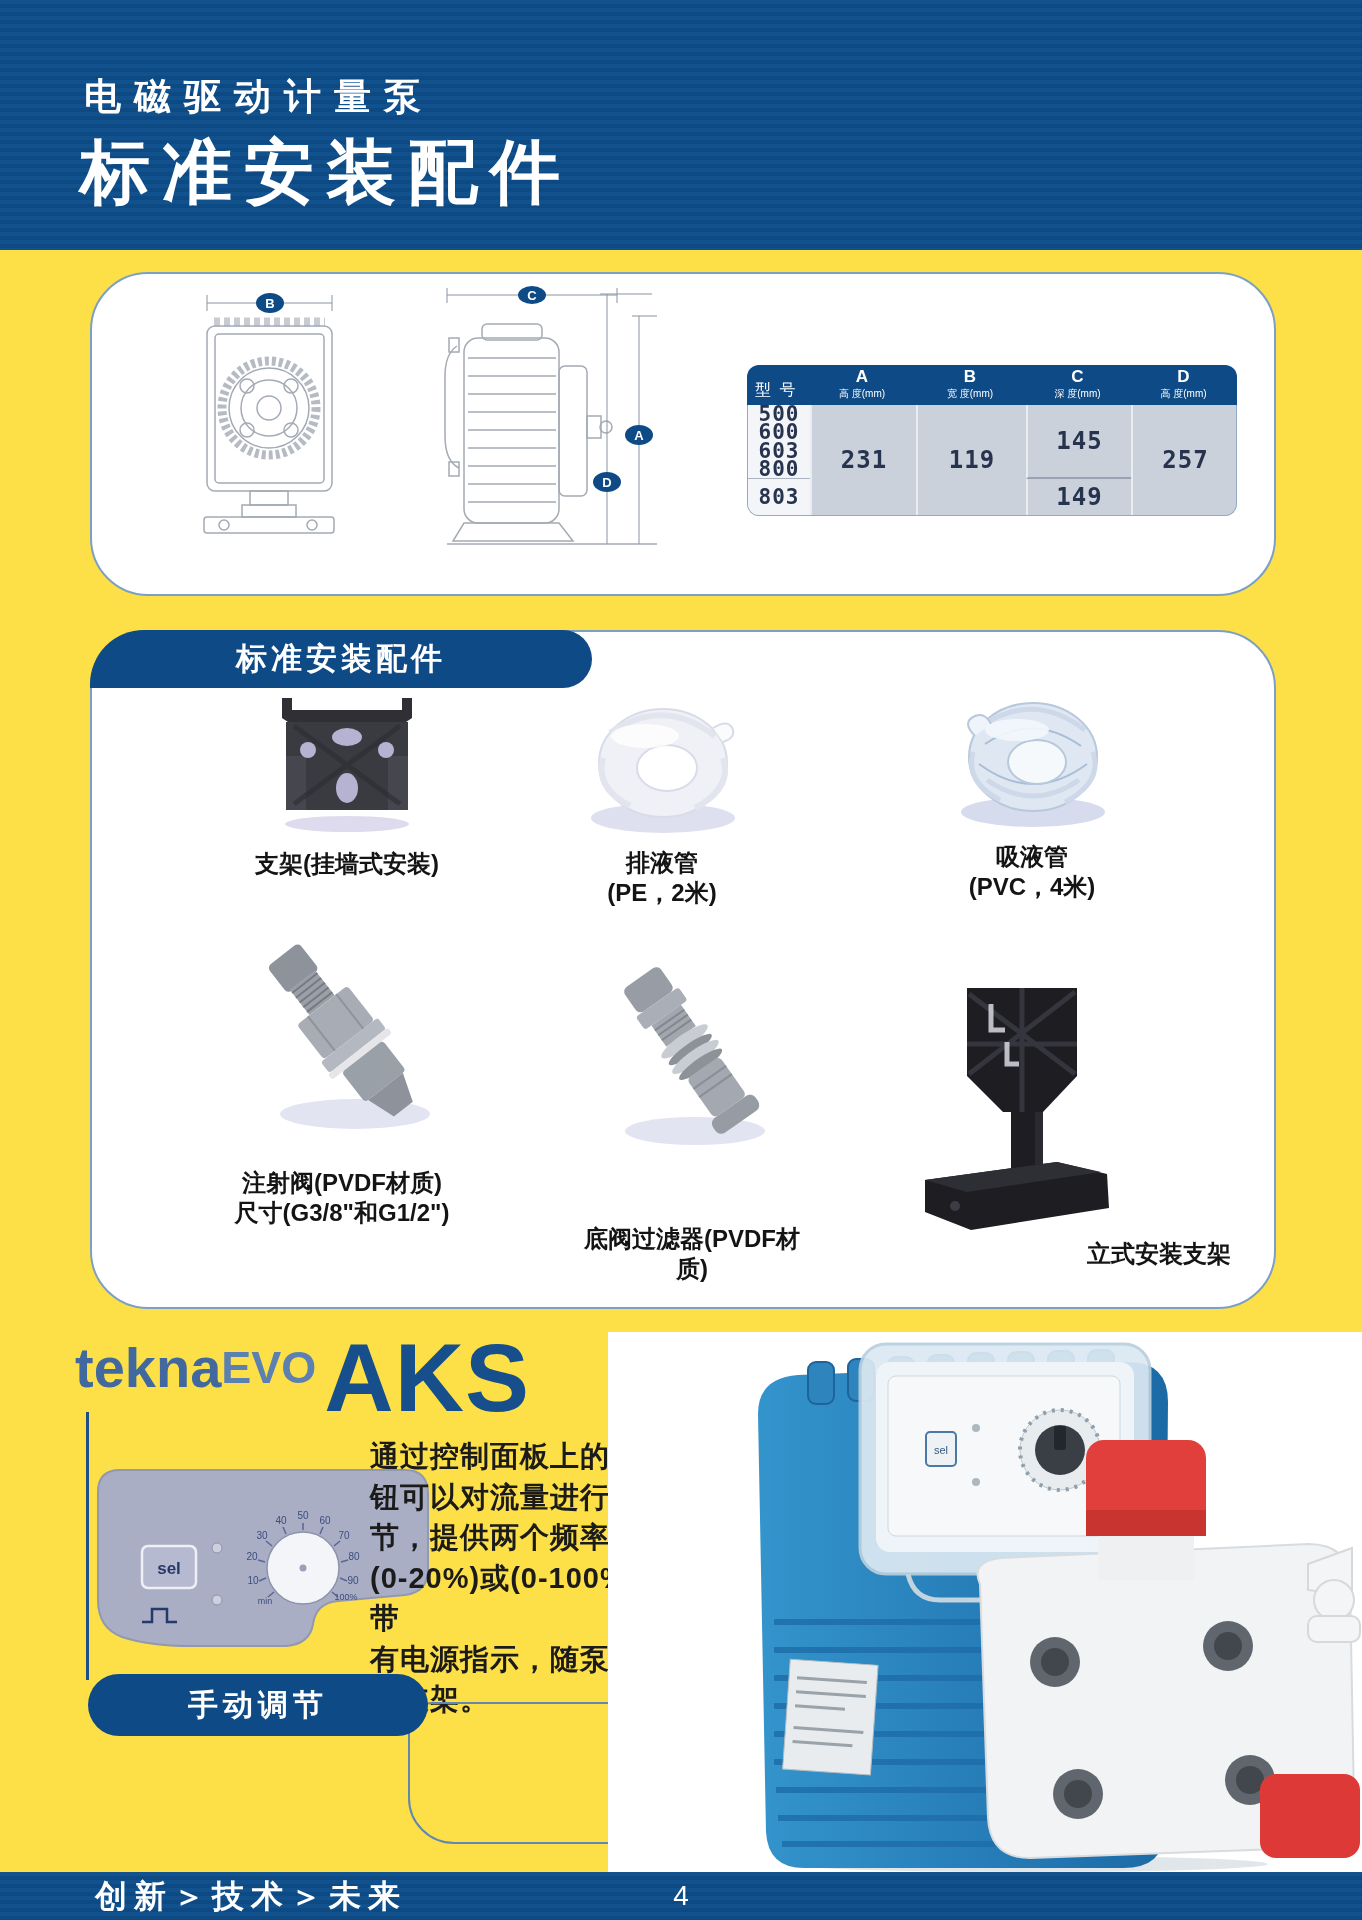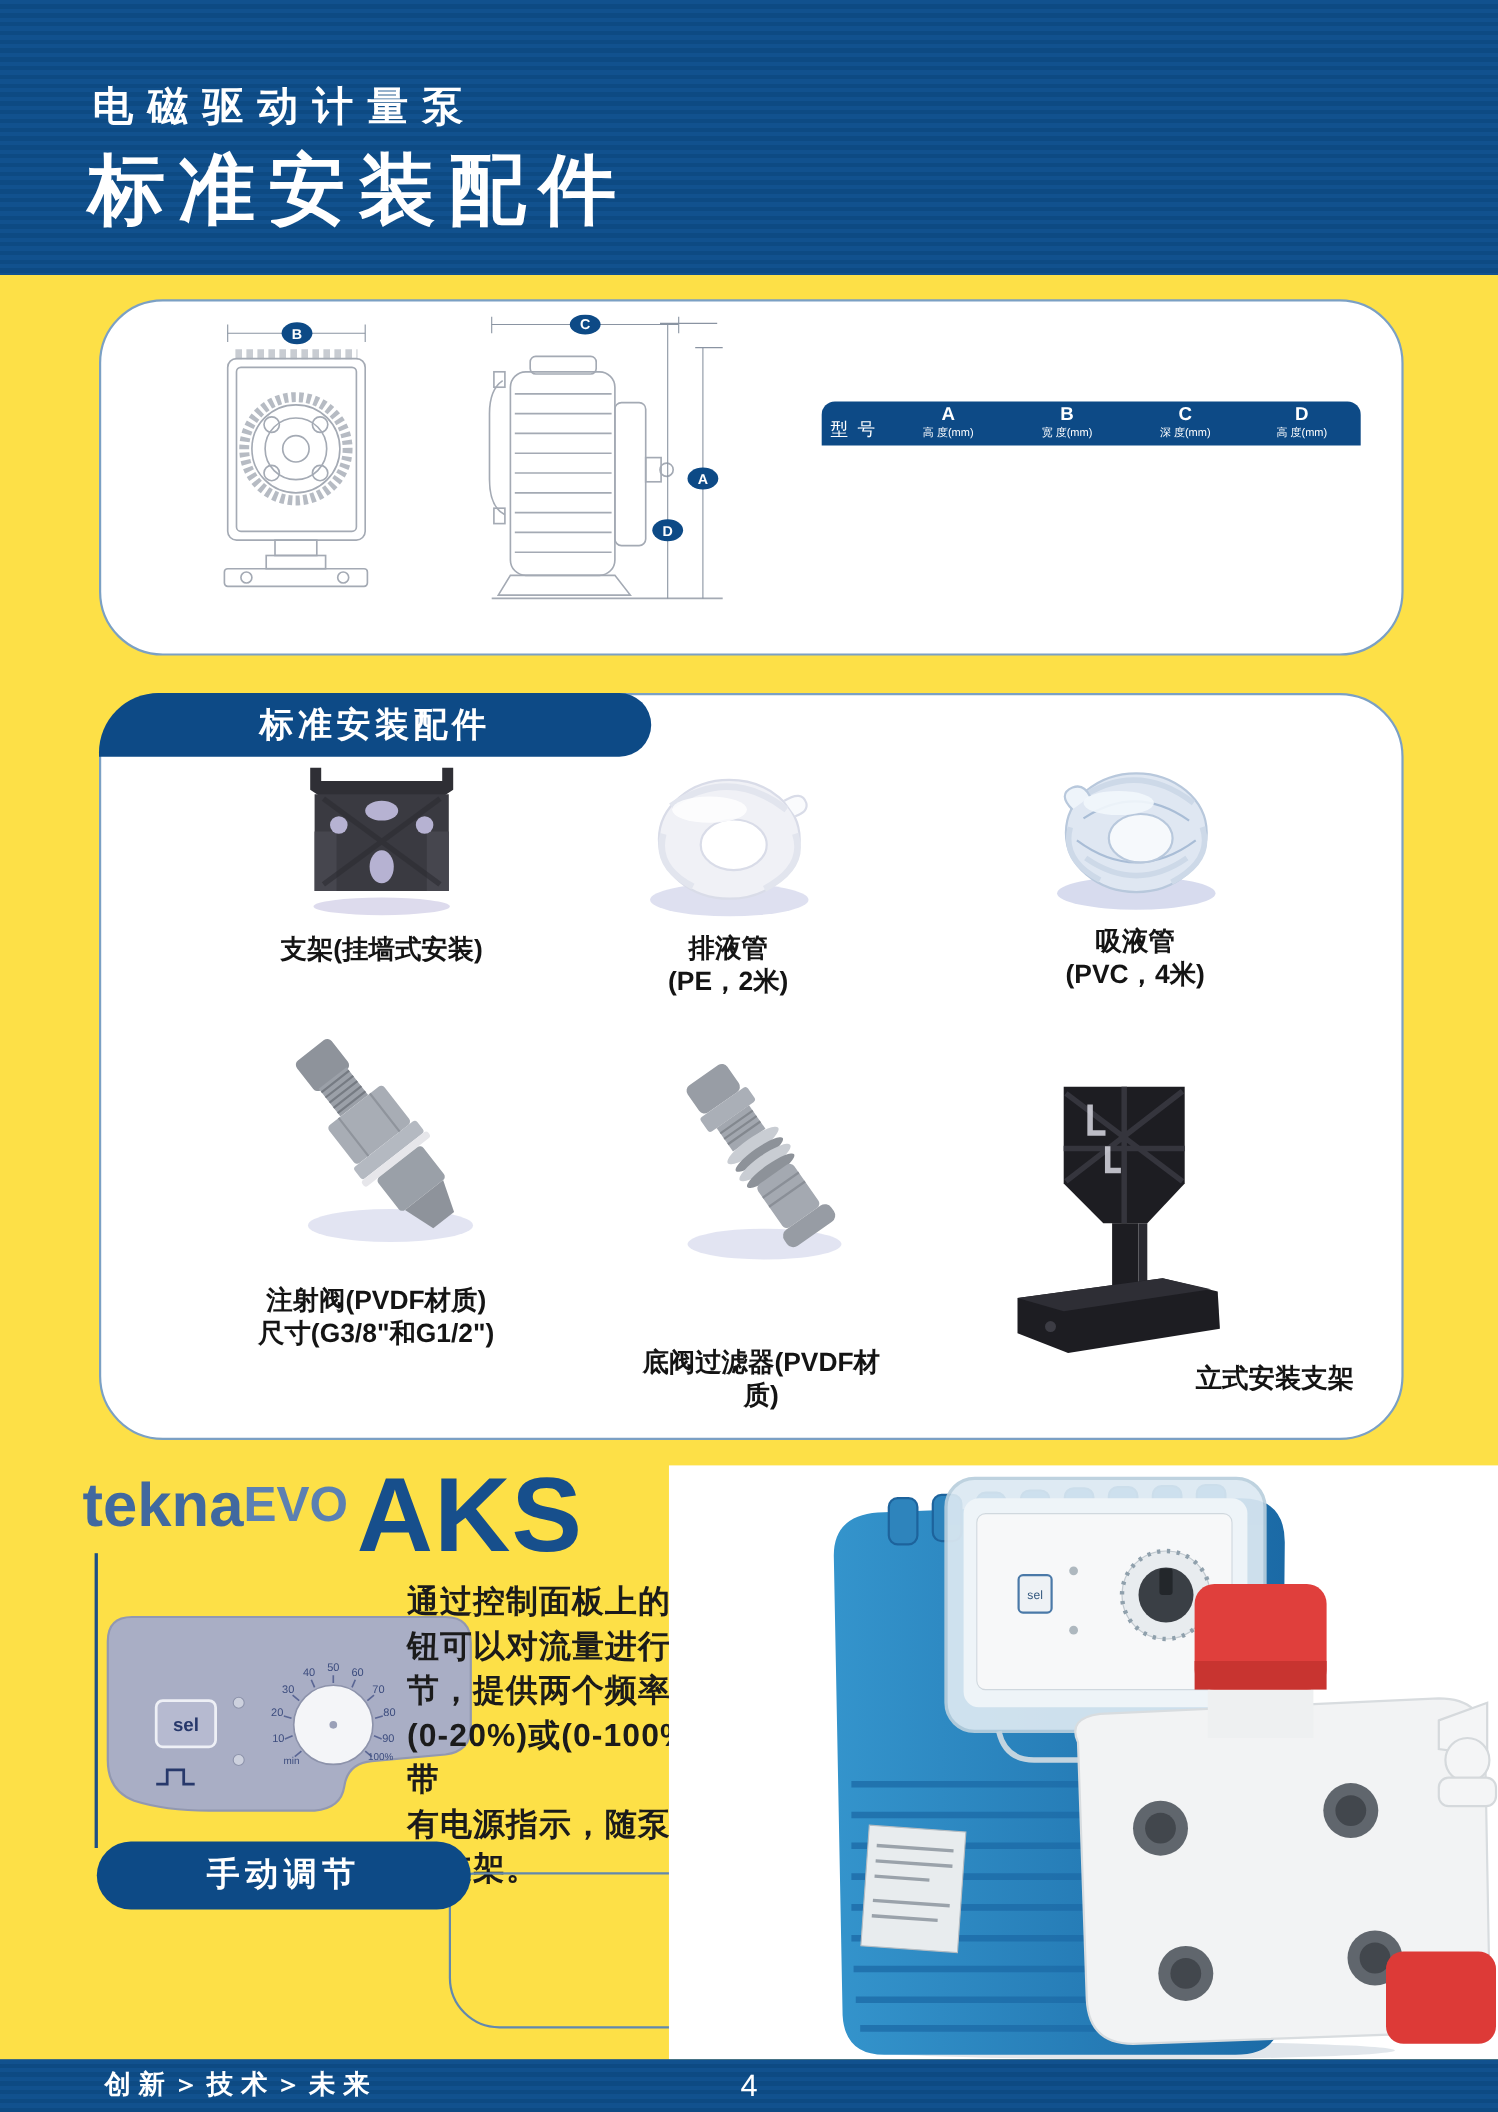--- a/index.html
+++ b/index.html
@@ -5,21 +5,21 @@
   html,body{margin:0;padding:0;background:#fff;}
   .page{position:relative;width:1362px;height:1920px;background:#fde047;overflow:hidden;
         font-family:"Liberation Sans","DejaVu Sans",sans-serif;}
   
   .hdr{position:absolute;left:0;top:0;width:1362px;height:250px;
        background:repeating-linear-gradient(180deg,#11518e 0 4px,#0d4a83 4px 8px);}
   .hdr-sub{position:absolute;left:84px;top:72px;color:#ffffff;font-size:37px;font-weight:600;letter-spacing:13px;}
   .hdr-title{position:absolute;left:80px;top:126px;color:#ffffff;font-size:70px;font-weight:800;letter-spacing:12px;}
   .ftr{position:absolute;left:0;top:1872px;width:1362px;height:48px;
        background:repeating-linear-gradient(180deg,#11518e 0 4px,#0d4a83 4px 8px);}
-  .ftr-slogan{position:absolute;left:95px;top:0;line-height:48px;color:#fff;font-size:24px;font-weight:700;letter-spacing:7px;}
+  .ftr-slogan{position:absolute;left:95px;top:0;line-height:48px;color:#fff;font-size:32px;font-weight:700;letter-spacing:7px;}
   .ftr-page{position:absolute;left:0;right:0;top:0;line-height:48px;text-align:center;color:#fff;font-size:28px;}
   
   .box{position:absolute;background:#fff;border:2px solid #7ba0c4;border-radius:58px;}
   .box1{left:90px;top:272px;width:1182px;height:320px;}
   .box2{left:90px;top:630px;width:1182px;height:675px;}
   .tab2{position:absolute;left:-2px;top:-2px;width:502px;height:58px;background:#0d4a86;
         border-radius:56px 30px 30px 0;color:#fff;text-align:center;line-height:58px;
         font-size:31px;font-weight:700;letter-spacing:4px;}
   
   .spec{position:absolute;left:655px;top:91px;width:490px;}
@@ -148,20 +148,34 @@
         </div>
         <div class="sp-h-col">
           <div class="sp-letter">C</div>
           <div class="sp-unit">深 度(mm)</div>
         </div>
         <div class="sp-h-col">
           <div class="sp-letter">D</div>
           <div class="sp-unit">高 度(mm)</div>
         </div>
       </div>
+      <div class="sp-body">
+        <div class="sp-cell sp-model sp-m1">
+          <div>500</div>
+          <div>600</div>
+          <div>603</div>
+          <div>800</div>
+        </div>
+        <div class="sp-cell sp-model sp-m2">803</div>
+        <div class="sp-cell sp-val sp-a">231</div>
+        <div class="sp-cell sp-val sp-b">119</div>
+        <div class="sp-cell sp-val sp-c1">145</div>
+        <div class="sp-cell sp-val sp-c2">149</div>
+        <div class="sp-cell sp-val sp-d">257</div>
+      </div>
     </div>
   </section>
 
   <section class="box box2">
     <div class="tab2">标准安装配件</div>
 
     <figure class="prod" style="left:160px;top:60px;width:190px;">
       <svg width="150" height="145" viewBox="0 0 150 145">
         <ellipse cx="75" cy="132" rx="62" ry="8" fill="#cfcce6" opacity="0.7"></ellipse>
         <path d="M10 26 L10 6 L20 6 L20 18 L130 18 L130 6 L140 6 L140 26 L128 34 L22 34 Z" fill="#2f2f35"></path>

